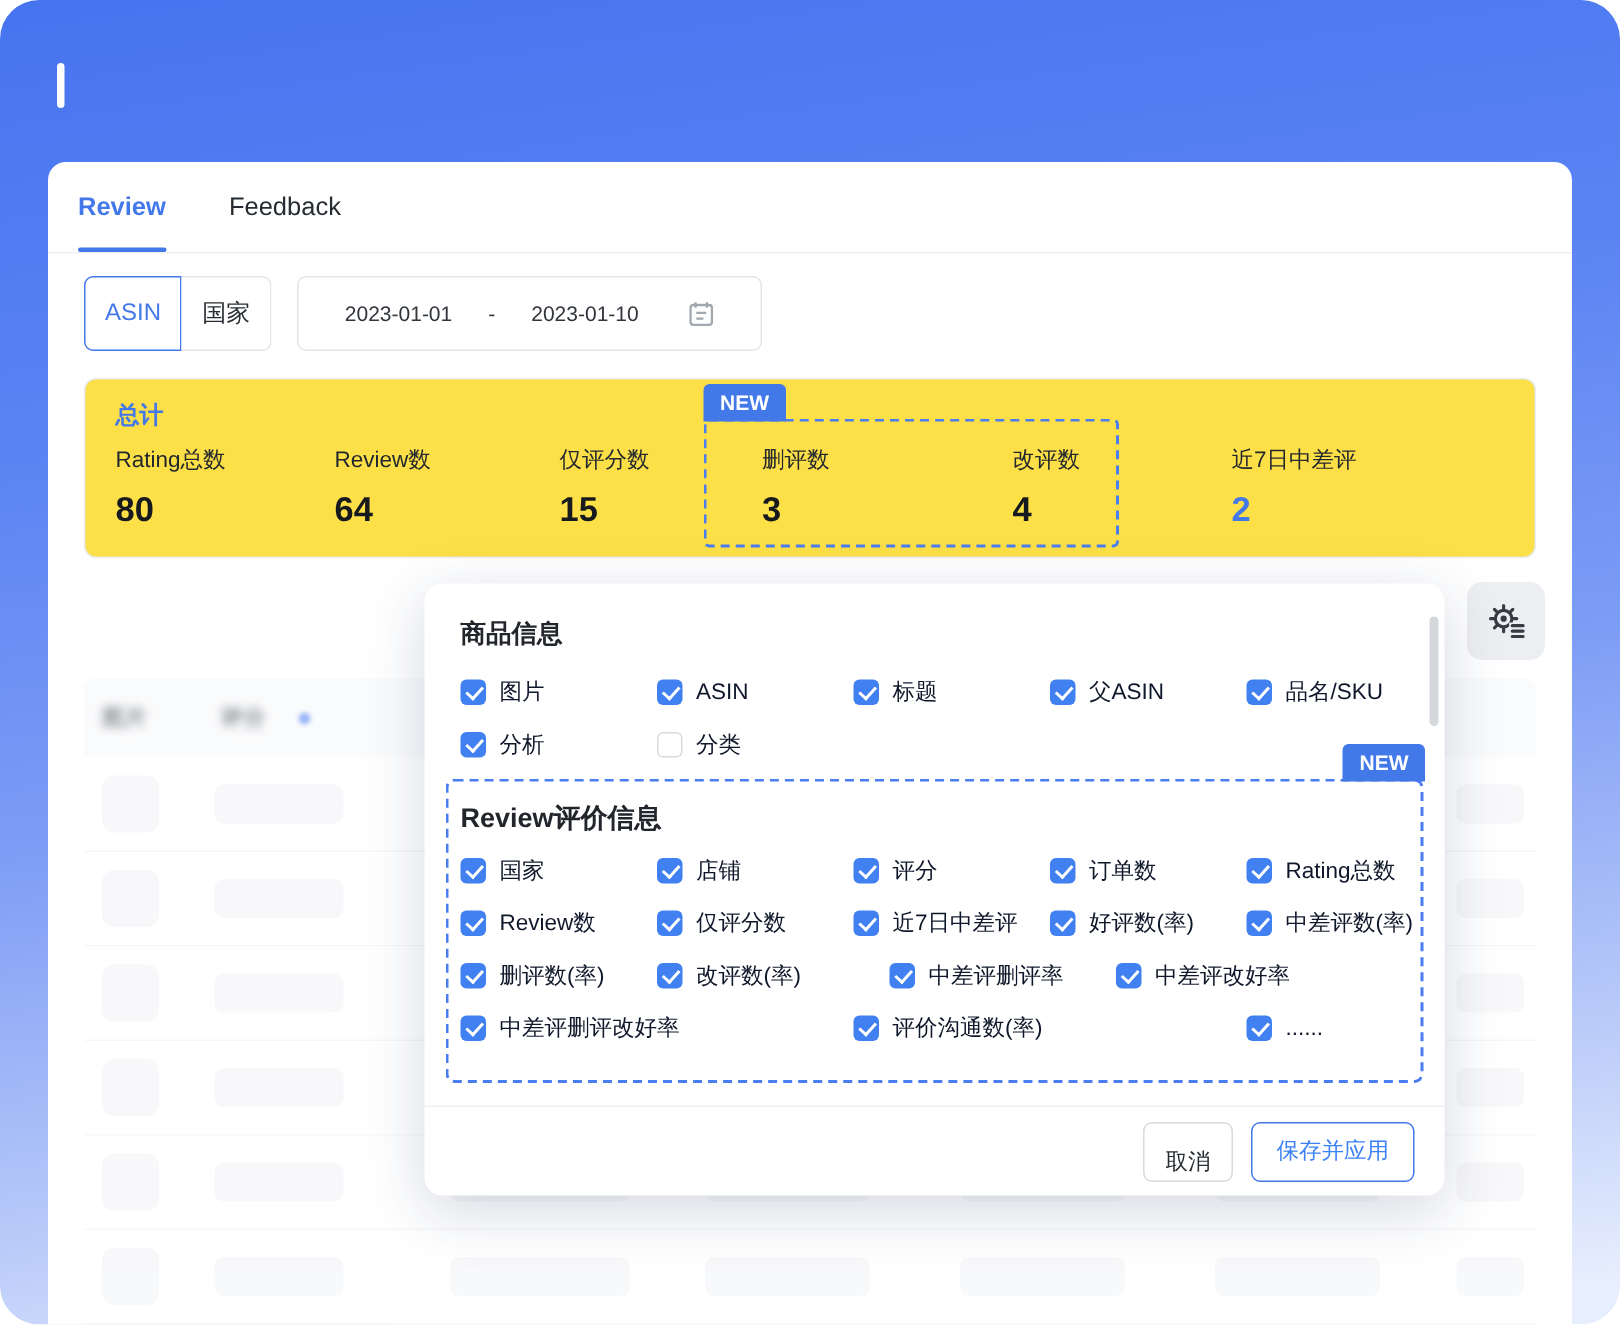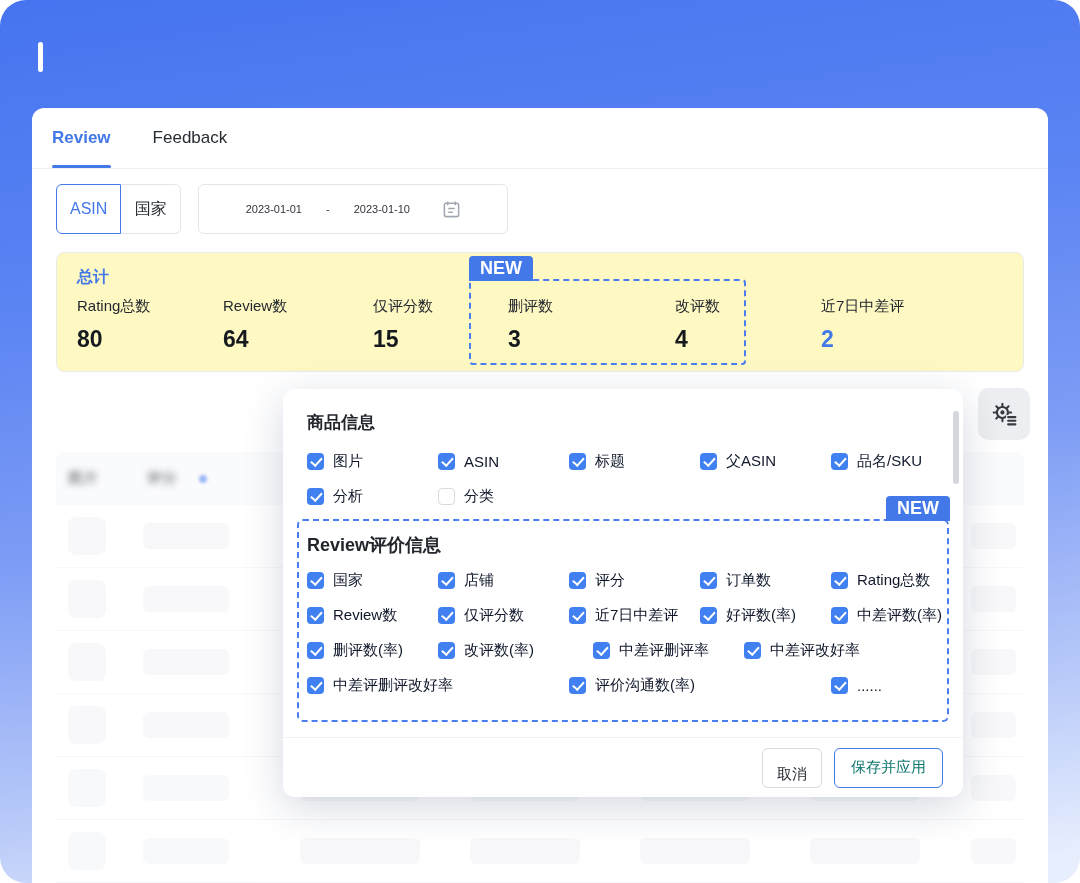--- a/index.html
+++ b/index.html
@@ -17,31 +17,31 @@
   .tabs{ position:absolute; left:0; top:0; right:0; height:61px; border-bottom:1px solid #edeff3; display:flex; align-items:center; padding-left:20px; gap:42px; }
   .tab{ position:relative; height:100%; display:flex; align-items:center; font-size:17px; color:#272c33; font-weight:500; cursor:pointer; background:none; border:none; font-family:inherit; }
   .tab.active{ color:#4378e8; font-weight:700; }
   .tab.active::after{ content:""; position:absolute; left:0; right:0; bottom:0; height:3px; background:#4378e8; border-radius:2px; }
   
   .filters{ position:absolute; left:24px; top:76px; height:50px; display:flex; align-items:stretch; }
   .seg-btn{ min-width:60px; padding:0 13px; font-size:16px; background:#fff; border:1px solid #e3e5ea; color:#272c33; cursor:pointer; font-family:inherit; }
   .seg-btn.first{ border-radius:6px 0 0 6px; }
   .seg-btn.last{ border-radius:0 6px 6px 0; border-left:none; }
   .seg-btn.active{ border:1px solid #4378e8; color:#4378e8; }
-  .date-picker{ margin-left:17px; width:310px; border:1px solid #e3e5ea; border-radius:6px; display:flex; align-items:center; justify-content:center; gap:24px; font-size:11px; color:#30353c; cursor:pointer; background:#fff;text-align:right; }
+  .date-picker{ margin-left:17px; width:310px; border:1px solid #e3e5ea; border-radius:6px; display:flex; align-items:center; justify-content:center; gap:24px; font-size:14px; color:#30353c; cursor:pointer; background:#fff;text-align:right; }
   .date-picker svg{ margin-left:8px; }
   
-  .summary{ position:absolute; left:24px; top:144px; width:968px; height:120px; border:1px solid #e8eaee; border-radius:8px; background:#fef9c3; }
+  .summary{ position:absolute; left:24px; top:144px; width:968px; height:120px; border:1px solid #e8eaee; border-radius:8px; background:#fde047; }
   .sum-title{ position:absolute; left:20px; top:14px; font-size:16px; font-weight:700; color:#4378e8; }
   .metric{ position:absolute; }
   .m-label{ font-size:15px; color:#23272e; }
   .m-value{ margin-top:10px; font-size:23px; font-weight:600; color:#16191d; }
   .m-value.blue{ color:#4378e8; }
   .dash-group{ position:absolute; left:412px; top:26px; width:277px; height:86px; border:2px dashed #4a7df0; border-radius:4px; }
-  .new-badge{ background:#4378e8; color:#fff; font-size:18px; font-weight:700; line-height:25px; height:25px; padding:0 11px; border-radius:4px 4px 0 0; display:inline-block; }
+  .new-badge{ background:#4378e8; color:#fff; font-size:14px; font-weight:700; line-height:25px; height:25px; padding:0 11px; border-radius:4px 4px 0 0; display:inline-block; }
   .dash-group .new-badge{ position:absolute; left:-2px; top:-25px; }
   .dash-group .metric{ top:16px; }
   
   .table{ position:absolute; left:24px; top:344px; width:968px; opacity:.55; }
   .t-head{ height:53px; background:#f7f8fa; border-radius:8px 8px 0 0; display:flex; align-items:center; position:relative; }
   .t-head .th{ font-size:15px; font-weight:700; color:#3c424a; filter:blur(3px); }
   .th-img{ position:absolute; left:12px; }
   .th-rating{ position:absolute; left:91px; }
   .sort-dot{ position:absolute; left:143px; top:23px; width:8px; height:8px; border-radius:50%; background:#4d82f2; filter:blur(1.5px); }
   .t-row{ height:63px; border-bottom:1px solid #f1f2f5; position:relative; background:#fff; }
@@ -62,21 +62,21 @@
   .cb.on::after{ content:""; position:absolute; left:5.5px; top:2.5px; width:4.5px; height:9px; border-right:2px solid #fff; border-bottom:2px solid #fff; transform:rotate(42deg); }
   .cb.off{ background:#fff; border:1px solid #d8dade; }
   .dash-section{ position:relative; margin:12px -10px 0 -10px; border:2px dashed #4a7df0; border-radius:6px; padding:12px 8px 24px 8px; }
   .dash-section .new-badge{ position:absolute; right:-3px; top:-25px; }
   .dash-section .sec-title{ font-size:18px; }
   .dash-section .grid{ margin-top:12px; }
   .popup-scrollbar{ position:absolute; right:4px; top:22px; width:6px; height:73px; border-radius:3px; background:#d4d7dc; }
   .popup-footer{ position:absolute; left:0; right:0; bottom:0; height:60px; border-top:1px solid #eef0f3; display:flex; align-items:center; justify-content:flex-end; gap:12px; padding-right:20px; }
   .btn{ height:40px; border-radius:6px; font-size:15px; font-family:inherit; cursor:pointer; background:#fff; }
   .btn-cancel{ min-width:58px; padding:16px 14px; border:1px solid #d8dade; color:#272c33; }
-  .btn-save{ padding:0 16px; border:1px solid #4378e8; color:#0f766e; }
+  .btn-save{ padding:0 16px; border:1px solid #4378e8; color:#3b82f6; }
 </style>
 </head>
 <body>
 
 <div class="page">
 
   <div class="hdr">
     <span class="hdr-bar"></span>
   </div>
 

